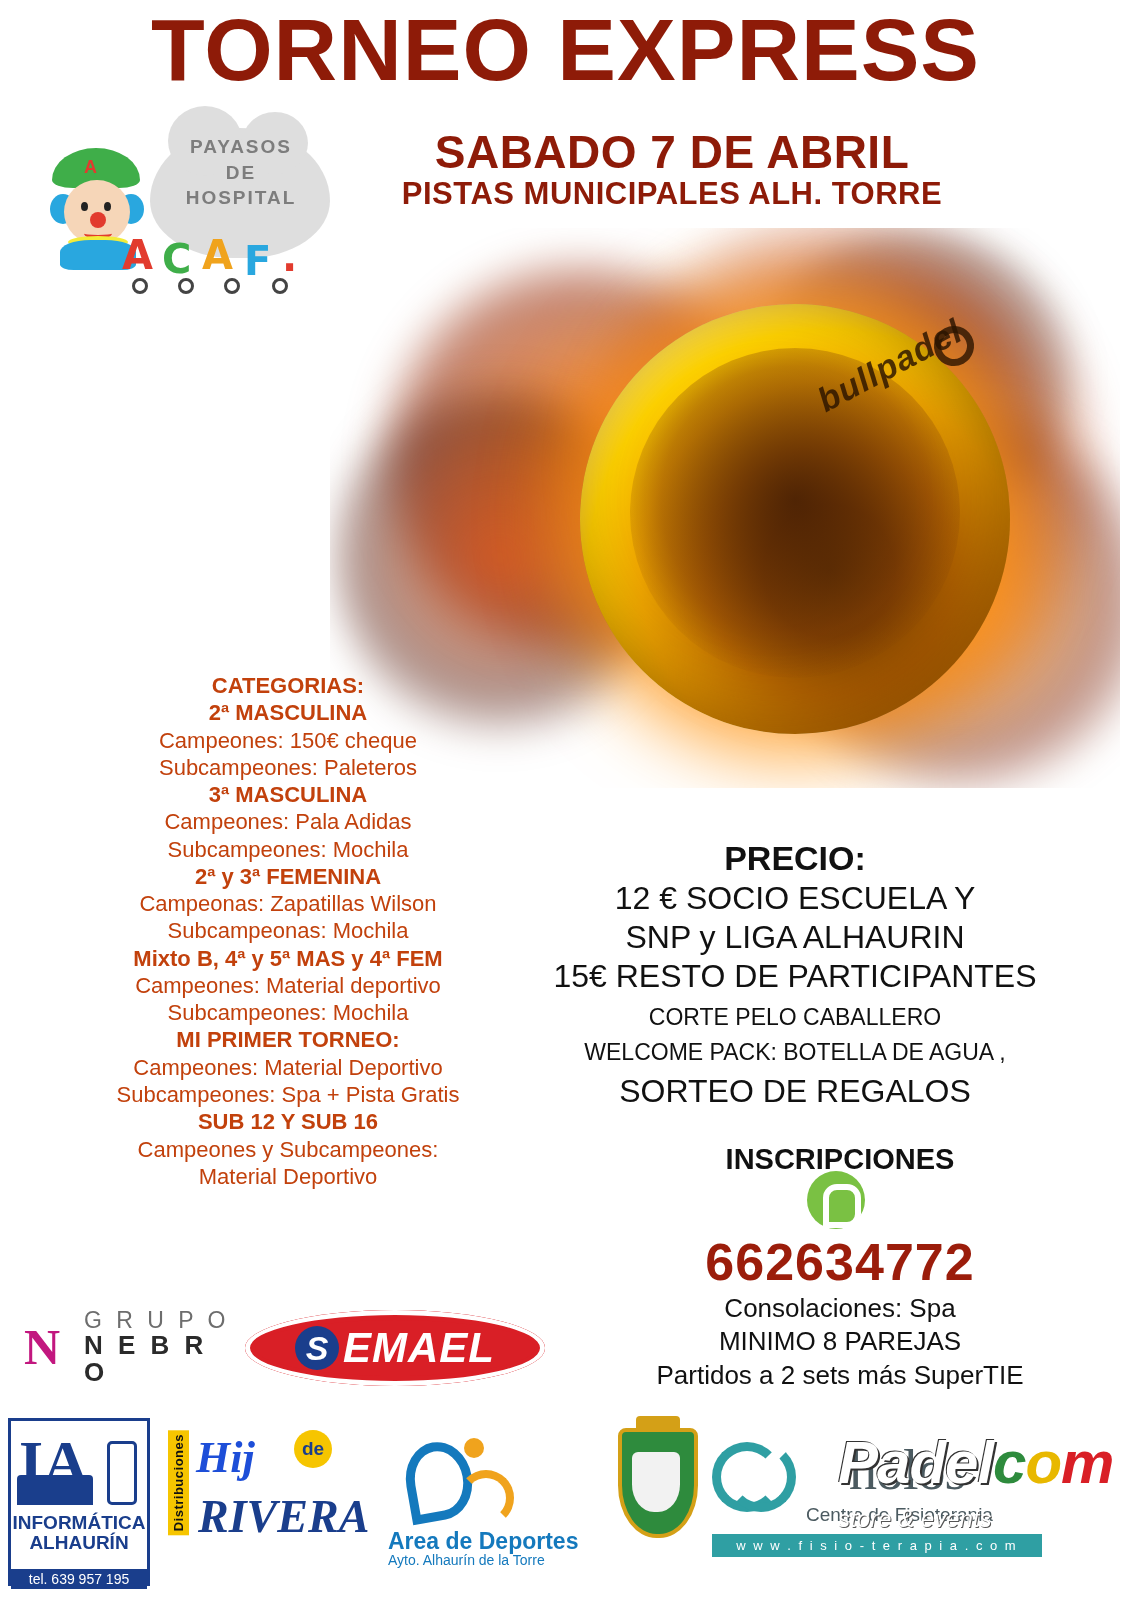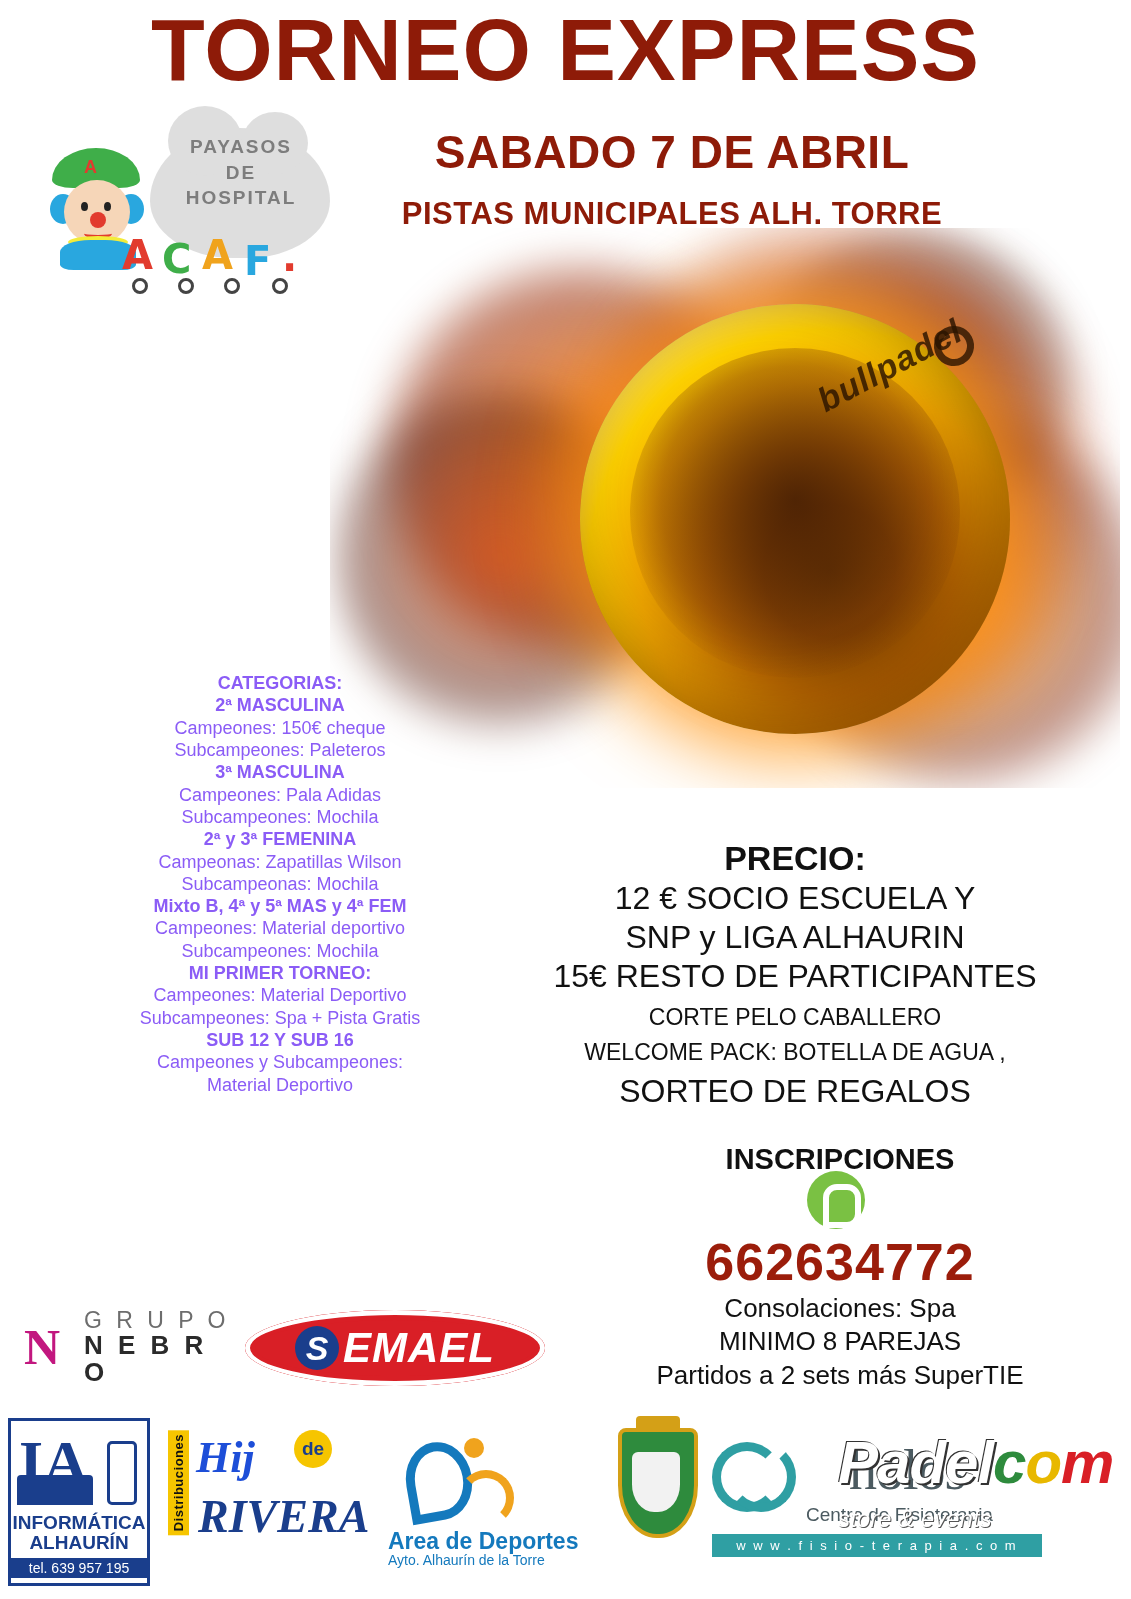--- a/index.html
+++ b/index.html
@@ -40,21 +40,21 @@
   .subtitle-date {
     font-size: 46px;
     font-weight: bold;
     line-height: 1.05;
     letter-spacing: 0.5px;
   }
   .subtitle-place {
     font-size: 31px;
     font-weight: bold;
     line-height: 1.15;
-    margin-top: 20px;
+    margin-top: 0;
     letter-spacing: 0.5px;
   }
 
   
   .logo-payasos {
     position: absolute;
     top: 118px;
     left: 30px;
     width: 300px;
     height: 190px;
@@ -197,25 +197,25 @@
     border: 7px solid #2b1400;
     border-radius: 50%;
     opacity: .8;
     transform: rotate(-28deg);
   }
 
   
   .categories {
     position: absolute;
     top: 672px;
-    left: 20px;
+    left: 28px;
     width: 520px;
     text-align: center;
-    color: #8b5cf6;
-    font-size: 18px;
+    color: #c2410c;
+    font-size: 22px;
     line-height: 1.24;
   }
   .categories .hdr { font-weight: bold; }
   .categories .ln { white-space: nowrap; }
 
   
   .price-block {
     position: absolute;
     top: 838px;
     left: 470px;
@@ -335,21 +335,21 @@
   }
   .ia-screen {
     position: absolute; top: 54px; left: 6px; width: 76px; height: 30px;
     background: #1a3e8c; border-radius: 4px 4px 0 0;
   }
   .ia-phone {
     position: absolute; top: 20px; right: 10px; width: 30px; height: 64px;
     border: 3px solid #1a3e8c; border-radius: 5px;
   }
   .ia-name { font-size: 19px; font-weight: bold; color: #1a3e8c; line-height: 1.05; }
-  .ia-tel { margin-top: 5px; background: #1a3e8c; color: #fff; font-size: 14px; padding: 2px 0; }
+  .ia-tel { margin-top: 16px; background: #1a3e8c; color: #fff; font-size: 14px; padding: 2px 0; }
 
   .hijos {
     position: absolute; top: 10px; left: 168px; width: 190px; height: 160px;
   }
   .hijos-side {
     position: absolute; left: 0; top: 6px;
     writing-mode: vertical-rl; transform: rotate(180deg);
     background: #f6c500; color: #111; font-size: 13px; font-weight: bold;
     padding: 4px 3px; letter-spacing: .5px;
   }

